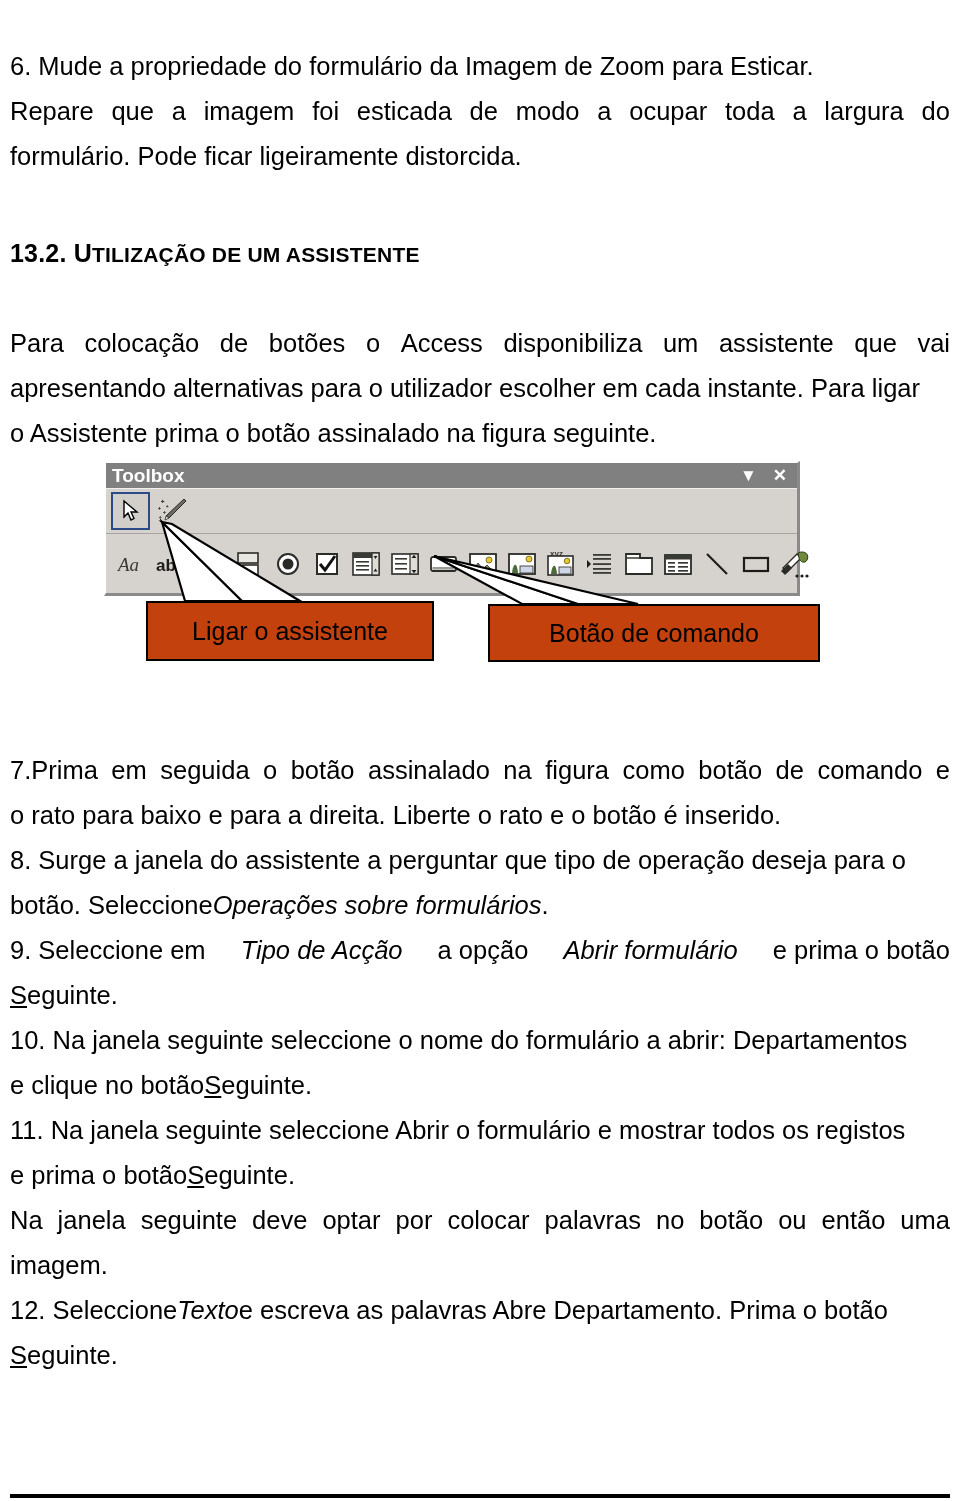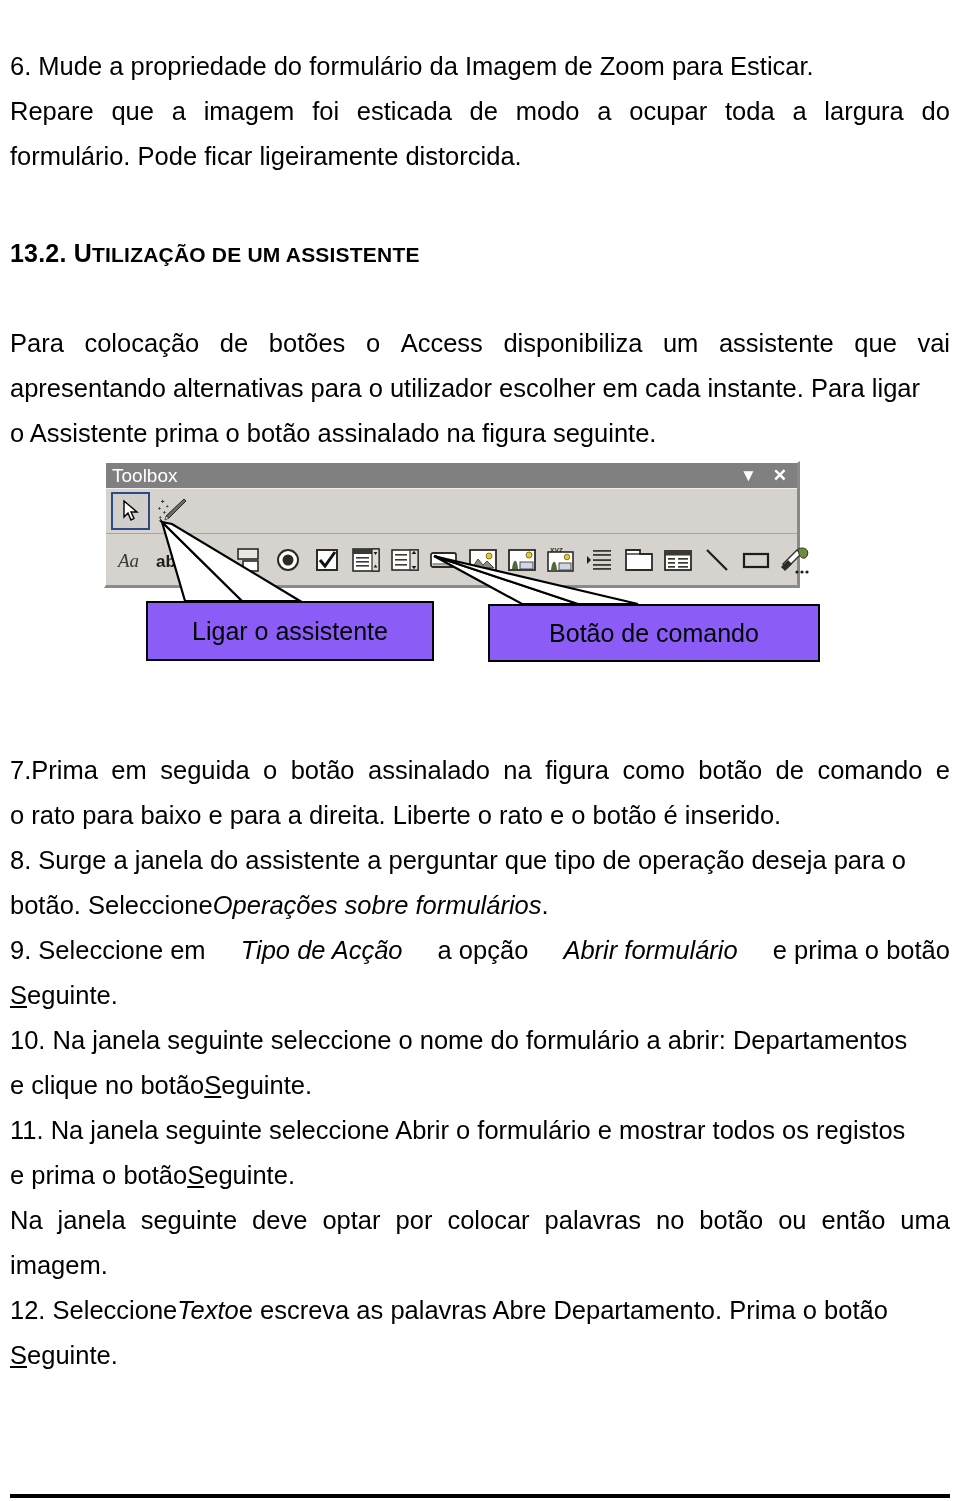--- a/index.html
+++ b/index.html
@@ -89,21 +89,21 @@
     height: 25px;
     background: #808080;
     display: flex;
     align-items: center;
     padding: 0 4px 0 6px;
     box-sizing: border-box;
   }
   .tb-title-text {
     color: #ffffff;
     font-size: 19px;
-    font-weight: normal;
+    font-weight: bold;
     letter-spacing: 0px;
     line-height: 19px;
     flex: 1 1 auto;
     font-family: "Liberation Sans", sans-serif;
   }
   .tb-title-btns {
     display: flex;
     align-items: center;
     gap: 16px;
     padding-right: 6px;
@@ -116,21 +116,21 @@
   }
   .tb-row {
     height: 45px;
     display: flex;
     align-items: center;
     padding-left: 5px;
     box-sizing: border-box;
     border-top: 1px solid #f2f0ec;
   }
   .tb-row-2 {
-    height: 52px;
+    height: 60px;
     border-top: 1px solid #a8a5a0;
     padding-left: 6px;
     gap: 0px;
   }
   .tb-cell {
     width: 39px;
     height: 38px;
     display: flex;
     align-items: center;
     justify-content: center;
@@ -143,21 +143,21 @@
     width: 35px;
     height: 34px;
     margin-right: 2px;
   }
   .tb-cell svg { display: block; }
 
   
   .callout {
     position: absolute;
     border: 2px solid #000000;
-    background: #8b5cf6;
+    background: #c2410c;
     box-sizing: border-box;
     display: flex;
     align-items: center;
     justify-content: center;
   }
   .callout-text {
     font-size: 25px;
     color: #000;
     line-height: 28px;
     white-space: nowrap;

